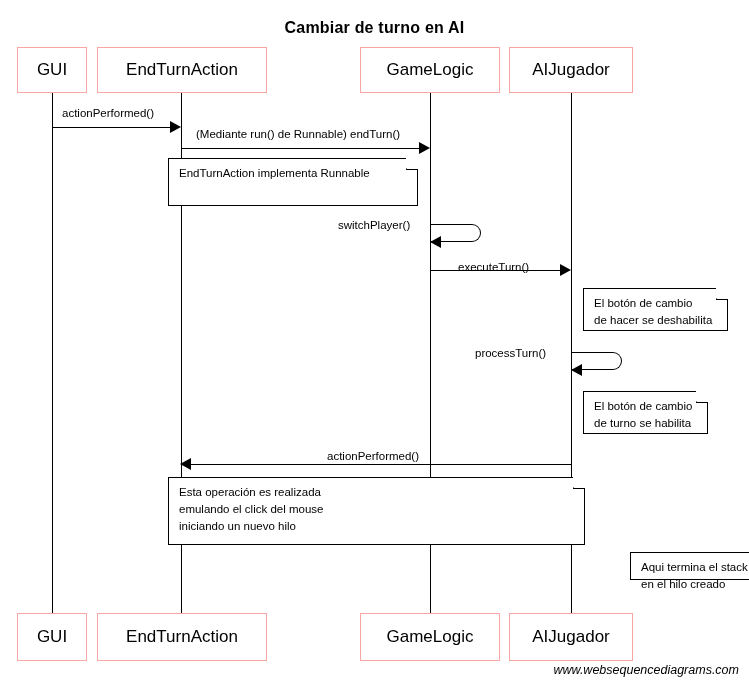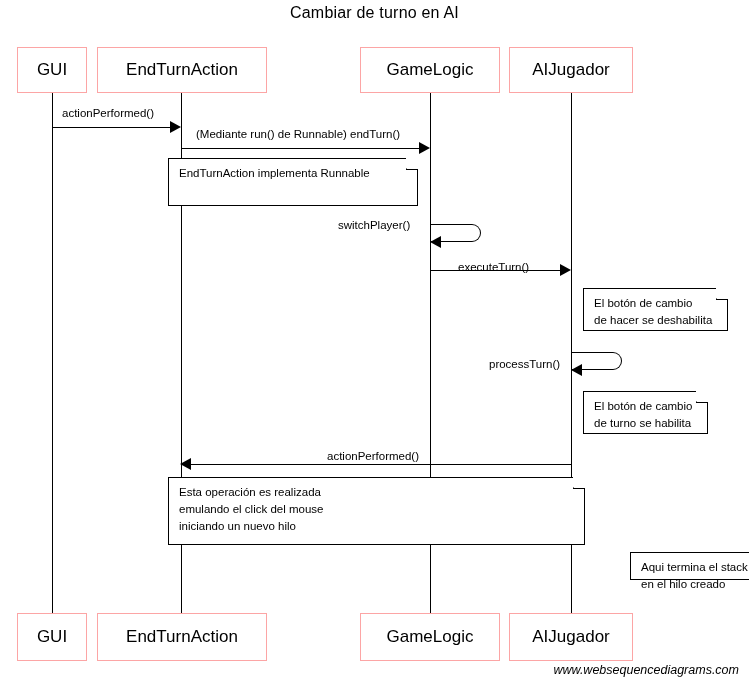--- a/index.html
+++ b/index.html
@@ -14,25 +14,25 @@
   #canvas {
     position: relative;
     width: 749px;
     height: 685px;
     background: #ffffff;
     overflow: hidden;
   }
   .diagram-title {
     position: absolute;
     left: 0;
-    top: 4px;
+    top: 19px;
     width: 749px;
     text-align: center;
     font-size: 16px;
-    font-weight: normal;
+    font-weight: bold;
     letter-spacing: 0.2px;
   }
   .lifeline {
     position: absolute;
     width: 1px;
     background: #000000;
   }
   .participant-box {
     position: absolute;
     border: 1px solid #fca5a5;
@@ -166,21 +166,21 @@
   <div class="arrow-right" style="left:560px; top:264px;"></div>
 
   <div class="note" style="left:583px; top:288px; width:145px; height:43px;">
     <span class="fold"></span>
     <span class="note-text">
       <span class="note-line">El botón de cambio</span>
       <span class="note-line">de hacer se deshabilita</span>
     </span>
   </div>
 
-  <div class="msg-label" style="left:489px; top:347px;margin-top:11px;">processTurn()</div>
+  <div class="msg-label" style="left:475px; top:347px;">processTurn()</div>
   <div class="self-msg" style="left:571px; top:352px; width:51px; height:18px;"></div>
   <div class="arrow-left" style="left:571px; top:364px;"></div>
 
   <div class="note" style="left:583px; top:391px; width:125px; height:43px;">
     <span class="fold"></span>
     <span class="note-text">
       <span class="note-line">El botón de cambio</span>
       <span class="note-line">de turno se habilita</span>
     </span>
   </div>

